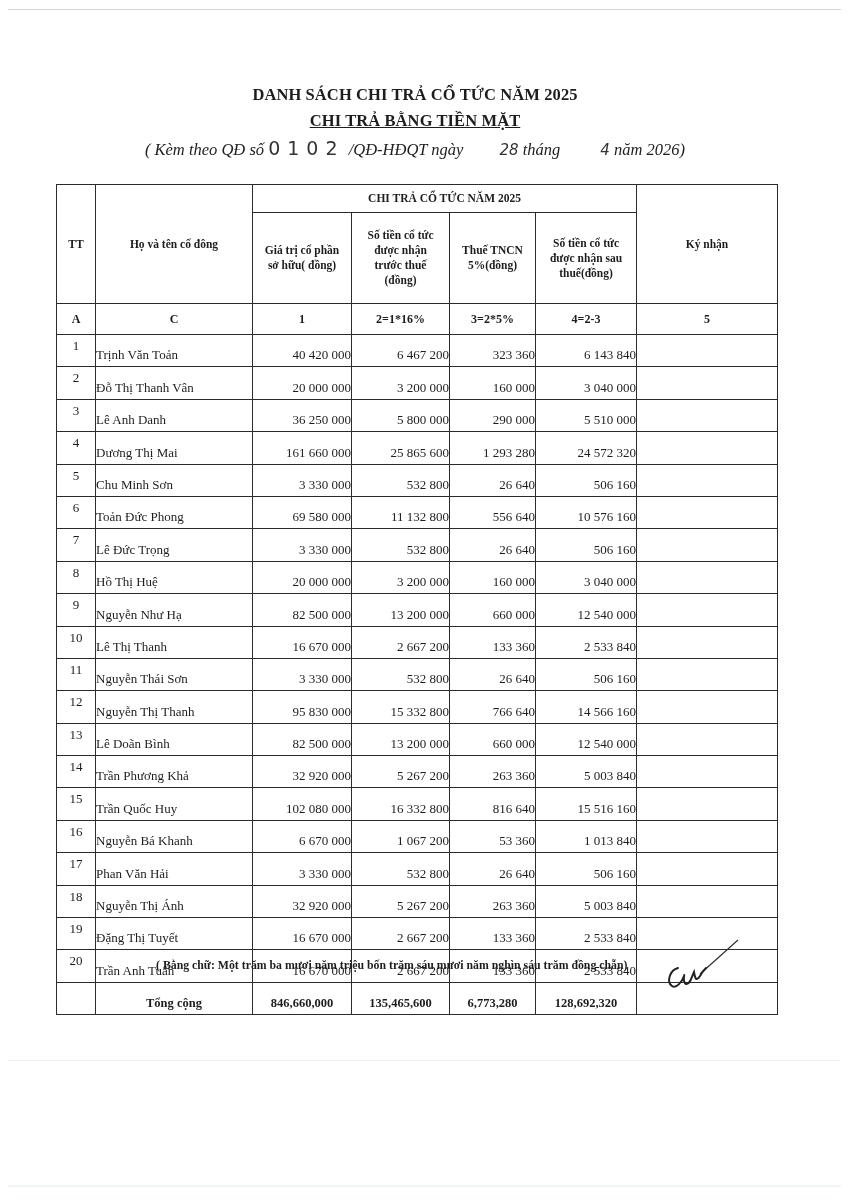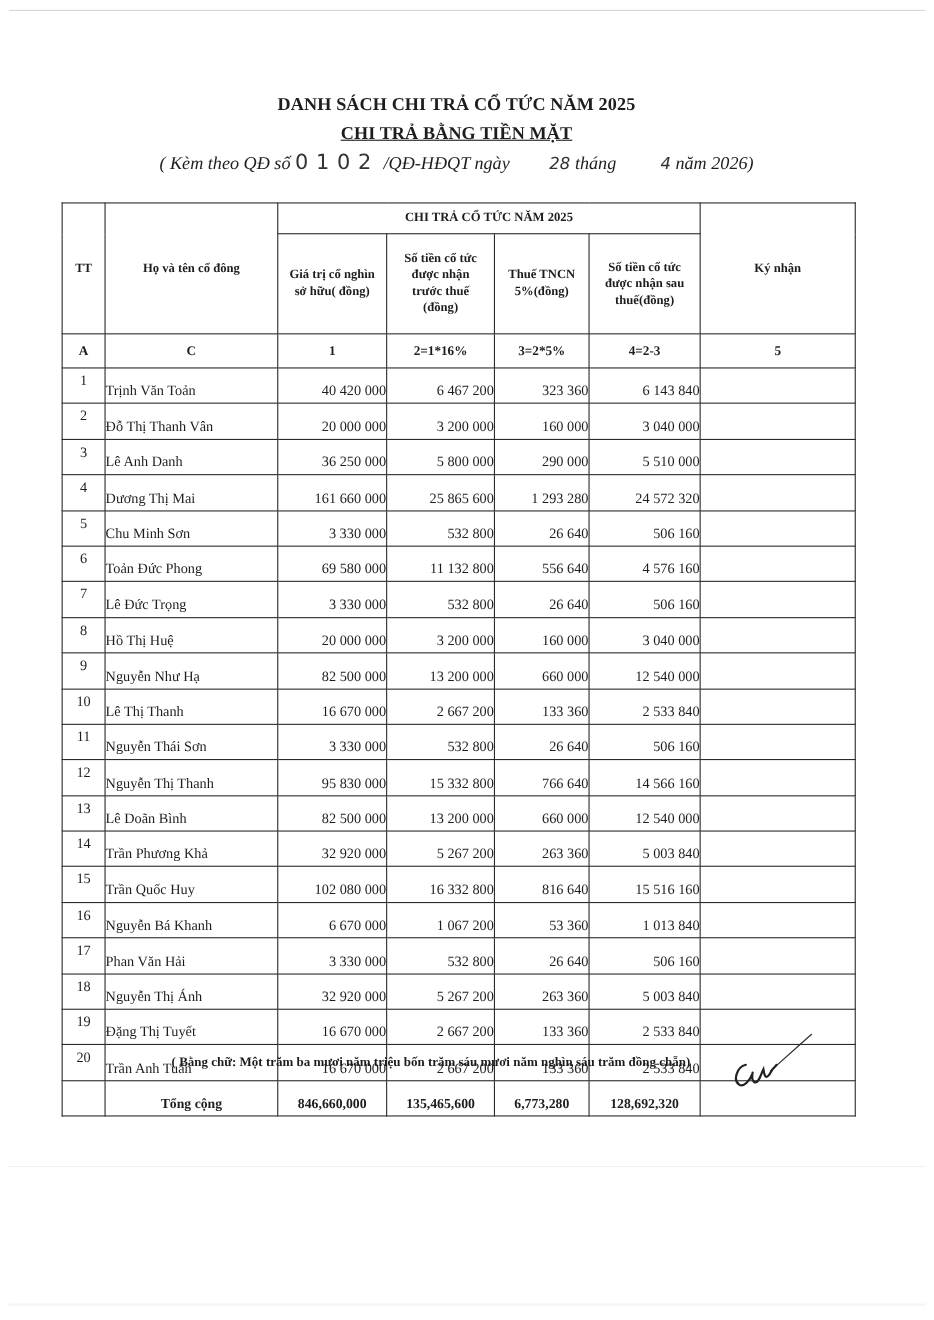--- a/index.html
+++ b/index.html
@@ -63,21 +63,21 @@
       <col style="width:141px">
   </colgroup>
   <thead>
     <tr class="hdr-group">
       <th rowspan="2">TT</th>
       <th rowspan="2">Họ và tên cổ đông</th>
       <th colspan="4">CHI TRẢ CỔ TỨC NĂM 2025</th>
       <th rowspan="2">Ký nhận</th>
     </tr>
     <tr class="hdr-sub">
-      <th style="padding:0 6px">Giá trị cổ nghìn sở hữu( đồng)</th>
+      <th style="padding:0 6px">Giá trị cổ phần sở hữu( đồng)</th>
       <th style="padding:0 8px">Số tiền cổ tức được nhận trước thuế (đồng)</th>
       <th style="padding:0 6px">Thuế TNCN 5%(đồng)</th>
       <th style="padding:0 6px">Số tiền cổ tức được nhận sau thuế(đồng)</th>
     </tr>
     <tr class="code-row">
       <td>A</td>
       <td>C</td>
       <td>1</td>
       <td>2=1*16%</td>
       <td>3=2*5%</td>
@@ -130,21 +130,21 @@
     <td class="num">26 640</td>
     <td class="num">506 160</td>
     <td></td>
   </tr>
       <tr class="data">
     <td class="tt">6</td>
     <td class="name">Toản Đức Phong</td>
     <td class="num">69 580 000</td>
     <td class="num">11 132 800</td>
     <td class="num">556 640</td>
-    <td class="num">4 576 160</td>
+    <td class="num">10 576 160</td>
     <td></td>
   </tr>
       <tr class="data">
     <td class="tt">7</td>
     <td class="name">Lê Đức Trọng</td>
     <td class="num">3 330 000</td>
     <td class="num">532 800</td>
     <td class="num">26 640</td>
     <td class="num">506 160</td>
     <td></td>

